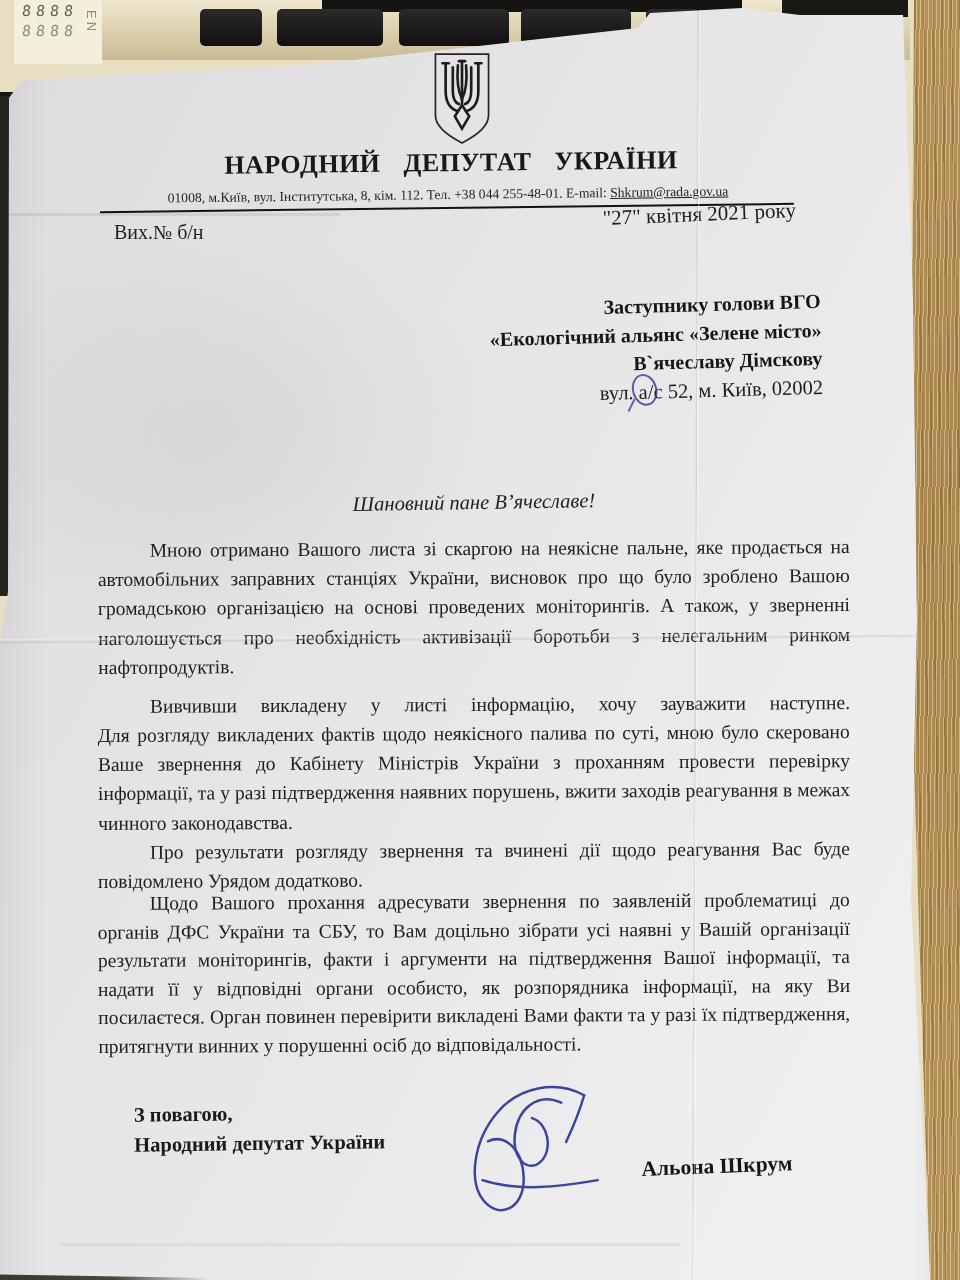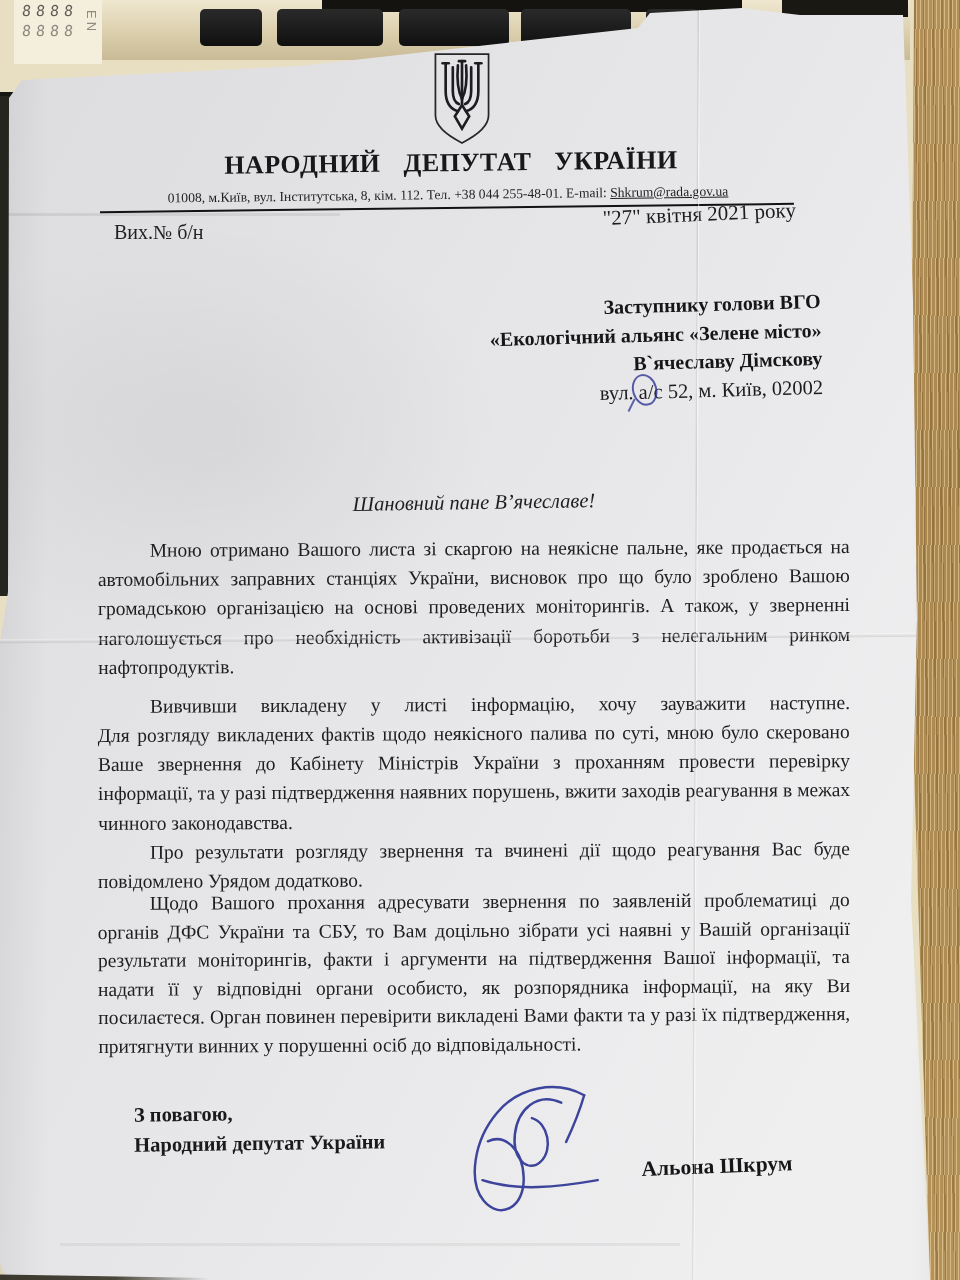--- a/index.html
+++ b/index.html
@@ -33,21 +33,21 @@
       linear-gradient(180deg,#b29057 0%,#a9874e 40%,#b49258 100%);
     clip-path:polygon(14px 0px,60px 0px,60px 1280px,30px 1280px,10px 640px);}
   .left-dark-block{position:absolute;left:0;top:92px;width:26px;height:58px;background:#141712;}
   .left-dark-sliver{position:absolute;left:0;top:96px;width:9px;height:500px;background:#23251e;}
   .bottom-notch{position:absolute;left:0;top:1272px;width:210px;height:8px;
     background:linear-gradient(90deg,#3a372d 0%,#4a463a 55%,rgba(74,70,58,0) 100%);
     clip-path:polygon(0 30%,100% 75%,100% 100%,0 100%);z-index:30;}
   
   .paper{position:absolute;inset:0;z-index:10;
     background:linear-gradient(118deg,#dcdcdf 0%,#e3e3e6 30%,#e9e9eb 58%,#efeff0 85%);
-    clip-path:polygon(22px 80px,300px 66px,638px 28px,650px 13px,742px 8px,800px 15px,903px 15px,913px 300px,917px 620px,911px 900px,930px 1280px,0px 1280px,0px 642px,8px 592px,9px 98px);border-radius:20px;}
+    clip-path:polygon(22px 80px,300px 66px,638px 28px,650px 13px,742px 8px,800px 15px,903px 15px,913px 300px,917px 620px,911px 900px,930px 1280px,0px 1280px,0px 642px,8px 592px,9px 98px);}
   .paper-shade{position:absolute;inset:0;pointer-events:none;
     background:
       radial-gradient(ellipse 420px 300px at 22% 34%, rgba(0,0,0,.05), rgba(0,0,0,0) 70%),
       linear-gradient(90deg, rgba(0,0,0,.05), rgba(0,0,0,0) 5%, rgba(0,0,0,0) 95%, rgba(0,0,0,.07));}
   .crease{position:absolute;pointer-events:none;}
   .crease-v{left:694px;top:6px;width:4px;height:1274px;transform:rotate(.25deg);
     background:linear-gradient(90deg,rgba(0,0,0,0),rgba(0,0,0,.10) 45%,rgba(255,255,255,.55) 60%,rgba(0,0,0,0));}
   .crease-h1{left:0;top:636px;width:916px;height:4px;transform:rotate(-.4deg);
     background:linear-gradient(180deg,rgba(255,255,255,.45),rgba(0,0,0,.10));}
   .crease-h2{left:0;top:213px;width:340px;height:3px;background:rgba(0,0,0,.07);}

